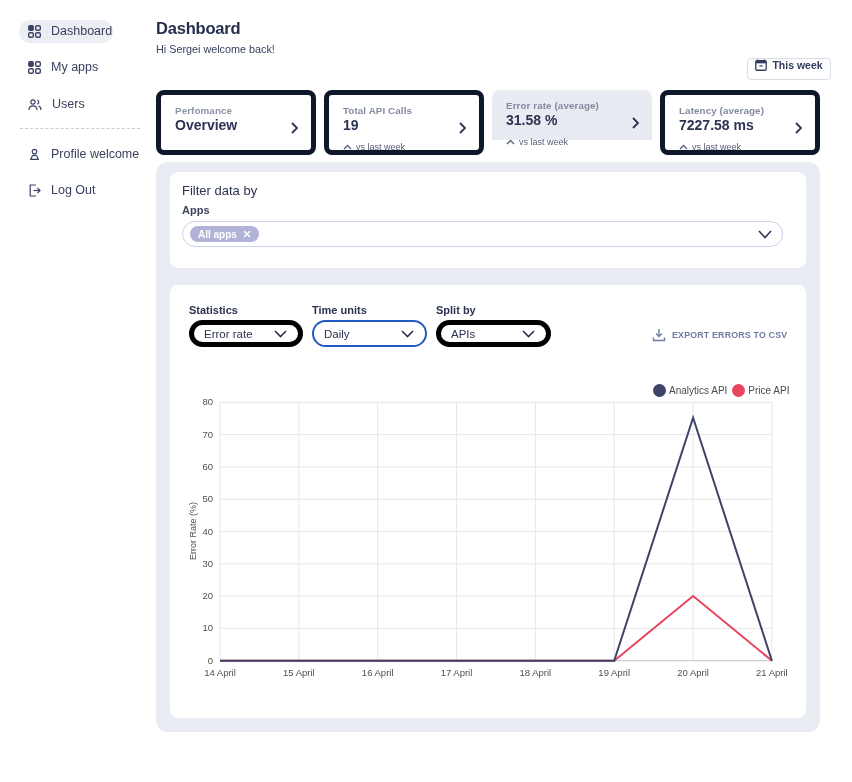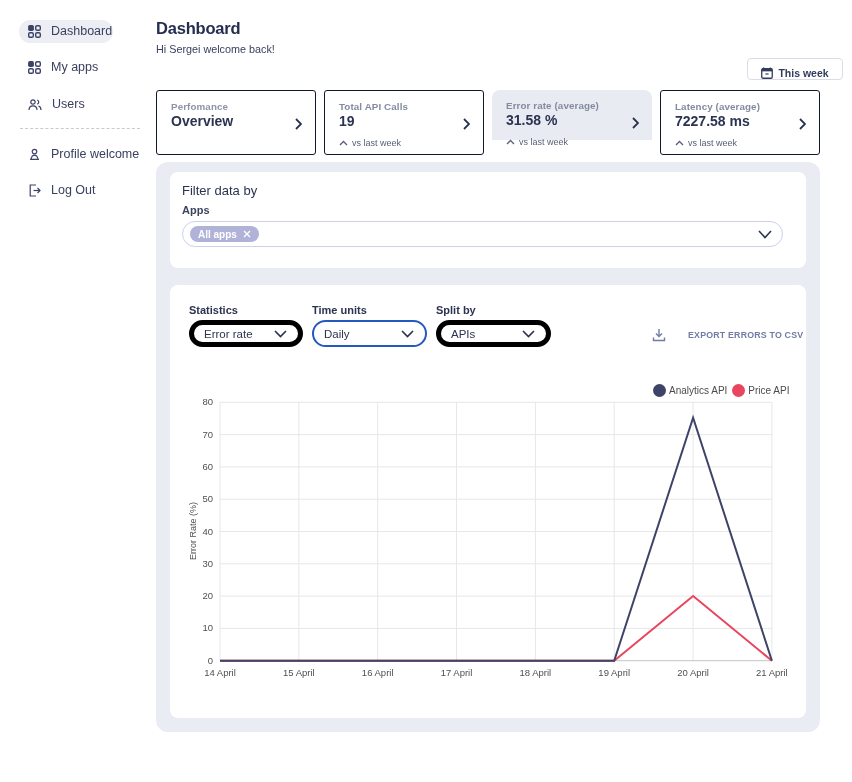--- a/index.html
+++ b/index.html
@@ -6,42 +6,42 @@
 html,body { width:852px; height:782px; background:#ffffff; font-family:"Liberation Sans", sans-serif; position:relative; overflow:hidden; }
 .abs { position:absolute; }
 
 .nav-item { position:absolute; left:28px; display:flex; align-items:center; gap:10px; font-size:12.5px; color:#3a415f; }
 .nav-item svg { flex:0 0 auto; }
 .active-pill { position:absolute; left:19px; top:20px; width:94px; height:23px; background:#eceef4; border-radius:11.5px; }
 .sep { position:absolute; left:20px; top:128px; width:120px; border-top:1px dashed #c6cad4; }
 
 .h1 { position:absolute; left:156px; top:19px; font-size:16.5px; font-weight:bold; color:#252e4f; letter-spacing:-0.2px; }
 .sub { position:absolute; left:156px; top:43px; font-size:10.8px; color:#39415f; }
-.weekbtn { position:absolute; left:747px; top:58px; width:96px; height:22px; background:#fff; border:1px solid #dadde7; border-radius:4px; display:flex; align-items:flex-end; justify-content:center; gap:5px; font-size:10.5px; font-weight:bold; color:#333c5e; white-space:nowrap; }
-
-.tab { position:absolute; top:90px; width:160px; height:65px; background:#fff; border:1px solid #0f172a; border-radius:3px; }
+.weekbtn { position:absolute; left:747px; top:58px; width:84px; height:22px; background:#fff; border:1px solid #dadde7; border-radius:4px; display:flex; align-items:flex-start; justify-content:center; gap:5px; font-size:10.5px; font-weight:bold; color:#333c5e; white-space:nowrap; }
+
+.tab { position:absolute; top:90px; width:160px; height:65px; background:#fff; border:5px solid #0f172a; border-radius:8px; }
 .tab.sel { background:#e9ebf2; border:none; height:50px; border-radius:8px 8px 0 0;text-align:center; }
 .tab .t { position:absolute; left:14px; top:9.5px; font-size:9.8px; font-weight:bold; color:#838ba0; letter-spacing:0.1px; }
 .tab .v { position:absolute; left:14px; top:21.5px; font-size:14px; font-weight:bold; color:#2b3350; }
 .tab .vs { position:absolute; left:14px; top:46.5px; font-size:9px; color:#565f75; display:flex; align-items:center; gap:4px; }
 .tab .chev { position:absolute; right:13px; top:27px; }
 
 .panel { position:absolute; left:156px; top:162px; width:664px; height:570px; background:#eaecf3; border-radius:12px; }
 .card1 { position:absolute; left:170px; top:172px; width:636px; height:96px; background:#fff; border-radius:8px; }
 .card2 { position:absolute; left:170px; top:285px; width:636px; height:433px; background:#fff; border-radius:8px; }
 .ft { position:absolute; left:182px; top:183px; font-size:13px; font-weight:normal; color:#2b3350; }
 .fl { position:absolute; left:182px; top:204px; font-size:11px; font-weight:bold; color:#3c445f; }
 .selectbox { position:absolute; left:182px; top:221px; width:601px; height:26px; border:1px solid #cdd1ec; border-radius:13px; background:#fff; }
 .chip { position:absolute; left:190px; top:226px; height:16px; background:#b0b2d8; border-radius:8px; display:flex; align-items:center; padding:8px 8px; gap:6px; font-size:10px; font-weight:bold; color:#fff; }
 
 .dlabel { position:absolute; top:304px; font-size:11px; font-weight:bold; color:#2b3350; }
 .dd { position:absolute; top:320px; height:27px; border:5px solid #000000; border-radius:13.5px; background:#fff; font-size:11.5px; color:#2b3350; display:flex; align-items:center; padding-left:10px; }
 .dd.blue { border:2px solid #2459c1; }
 .dd svg { position:absolute; right:11px; top:50%; margin-top:-4px; }
-.export { position:absolute; left:652px; top:328px; display:flex; align-items:center; gap:22px; font-size:8.8px; font-weight:bold; letter-spacing:0.2px; color:#717ba3; }
+.export { position:absolute; left:652px; top:328px; display:flex; align-items:center; gap:6px; font-size:8.8px; font-weight:bold; letter-spacing:0.2px; color:#717ba3; }
 
 .legend { position:absolute; top:384px; left:653px; display:flex; align-items:center; font-size:10px; color:#4b4b4b; }
 .ldot { width:13px; height:13px; border-radius:50%; display:inline-block; }
 </style>
 </head>
 <body>
 
 <div class="active-pill"></div>
 <div class="nav-item" style="top:24px;">
   <svg width="13" height="13" viewBox="0 0 13 13">

